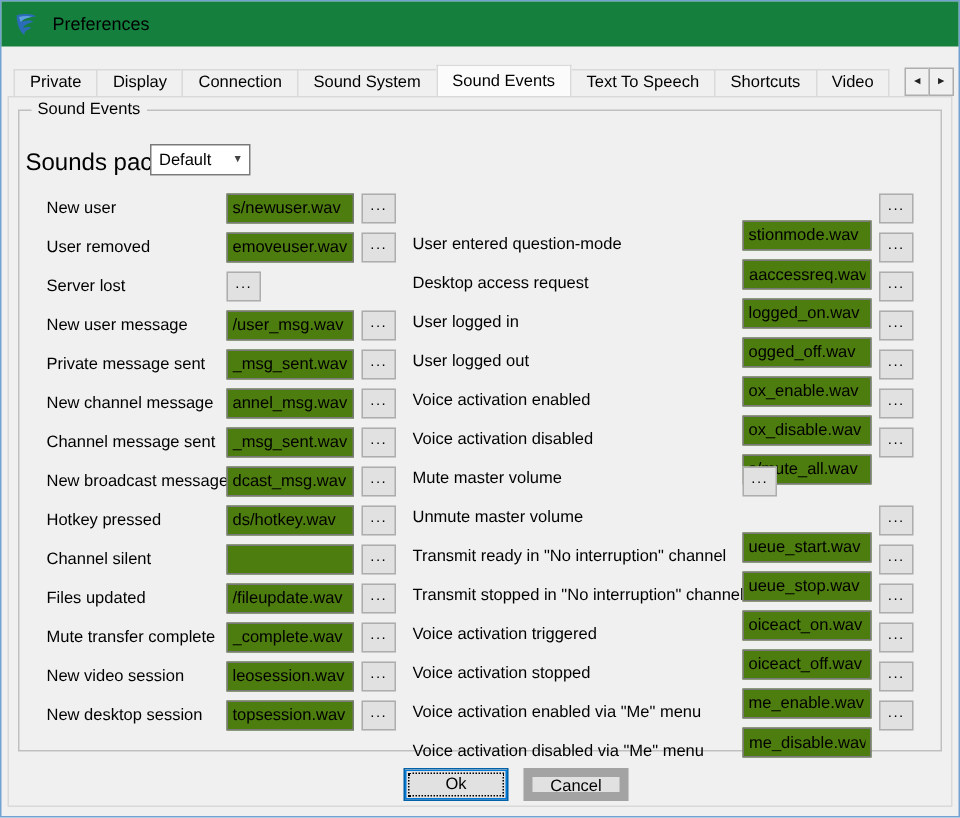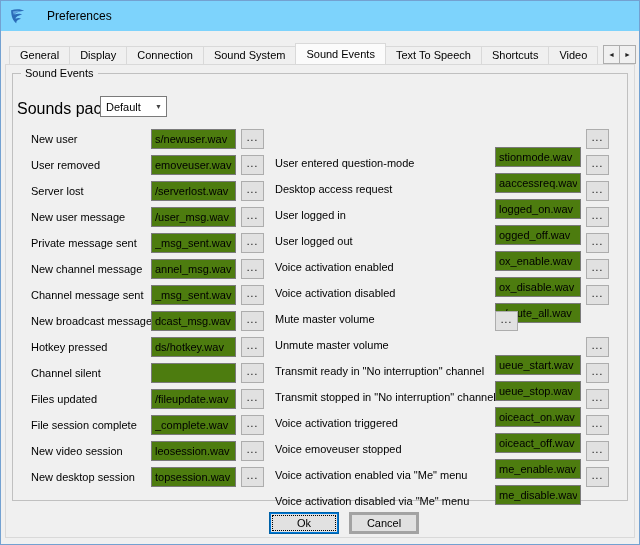--- a/index.html
+++ b/index.html
@@ -6,22 +6,22 @@
   body {
     width:640px; height:545px; overflow:hidden;
     font-family:"Liberation Sans", sans-serif;
     background:#ffffff;
   }
   .window {
     position:absolute; left:0; top:0; width:640px; height:545px;
     box-sizing:border-box; border:1px solid #73a1d1; background:#f0f0f0;
   }
   .titlebar {
-    height:30px; background:#7dd3fc; display:flex; align-items:center;
-    padding:0 8px; gap:21px;
+    height:30px; background:#15803d; display:flex; align-items:center;
+    padding:0 8px; gap:9px;
   }
   .titlebar .app-icon { width:17px; height:17px; flex:0 0 auto; }
   .titlebar .title-text { font-size:12px; color:#000; }
 
   
   .tabbar {
     position:absolute; left:4px; right:34px; top:42px; height:21px;
     display:flex; align-items:flex-end; overflow:hidden; z-index:2;
     padding-left:4px; white-space:nowrap;
   }
@@ -83,21 +83,21 @@
   .col-right .ev-input { width:86px;margin-top:36px; }
   .browse-btn {
     box-sizing:border-box; width:23px; height:20px; padding:0 0 3px 0;
     border:1px solid #adadad; background:#e1e1e1;
     font:10px/1 "Liberation Sans", sans-serif; letter-spacing:1px;
   }
 
   
   .btn {
     position:absolute; top:511px; width:70px; height:22px;
-    box-sizing:border-box; background:#e1e1e1; border:3px solid #a3a3a3;
+    box-sizing:border-box; background:#e1e1e1; border:6px solid #a3a3a3;
     font:11px "Liberation Sans", sans-serif; color:#000; padding:0;
   }
   .btn-ok {
     left:268px; border:1px solid #0062a8;
     box-shadow:inset 0 0 0 1px #0078d7;
     outline:1px dotted #000; outline-offset:-4px;
   }
   .btn-cancel { left:348px; }
 </style>
 </head>
@@ -108,21 +108,21 @@
   <div class="titlebar">
     <svg class="app-icon" viewBox="0 0 16 16">
       <path d="M2 2 C6 0.8 12 0.8 14.2 2.8 C10 3 6.4 4 5.2 6 C8.2 5 11.4 5.1 12.4 6.2 C9.2 7 6.4 8.2 6.2 10 C8.2 9.1 10.4 9.2 11.2 10.2 C8.4 11.2 6.4 12.4 7 14.4 C4 12.4 2 8 2 2 Z" fill="#2b6cb8"></path>
       <path d="M3.4 3.2 C6 2.4 9.6 2.3 11.6 3.1 C8.4 3.6 5.6 4.6 4.6 6.4 Z" fill="#5ea0dd"></path>
     </svg>
     <span class="title-text">Preferences</span>
   </div>
 
   <div class="tabbar">
 
-      <div class="tab" data-active="false">General</div>
+      <div class="tab" data-active="false">Private</div>
 
       <div class="tab" data-active="false">Display</div>
 
       <div class="tab" data-active="false">Connection</div>
 
       <div class="tab" data-active="false">Sound System</div>
 
       <div class="tab" data-active="true">Sound Events</div>
 
       <div class="tab" data-active="false">Text To Speech</div>
@@ -157,21 +157,20 @@
           </div>
 
           <div class="event-row">
             <span class="ev-label">User removed</span>
             <input class="ev-input" type="text" value="emoveuser.wav" style="">
             <button class="browse-btn">...</button>
           </div>
 
           <div class="event-row">
             <span class="ev-label">Server lost</span>
-            <input class="ev-input" type="text" value="/serverlost.wav" style="">
             <button class="browse-btn">...</button>
           </div>
 
           <div class="event-row">
             <span class="ev-label">New user message</span>
             <input class="ev-input" type="text" value="/user_msg.wav" style="">
             <button class="browse-btn">...</button>
           </div>
 
           <div class="event-row">
@@ -210,21 +209,21 @@
             <button class="browse-btn">...</button>
           </div>
 
           <div class="event-row">
             <span class="ev-label">Files updated</span>
             <input class="ev-input" type="text" value="/fileupdate.wav" style="">
             <button class="browse-btn">...</button>
           </div>
 
           <div class="event-row">
-            <span class="ev-label">File session complete</span>
+            <span class="ev-label">Mute transfer complete</span>
             <input class="ev-input" type="text" value="_complete.wav" style="">
             <button class="browse-btn">...</button>
           </div>
 
           <div class="event-row">
             <span class="ev-label">New video session</span>
             <input class="ev-input" type="text" value="leosession.wav" style="">
             <button class="browse-btn">...</button>
           </div>
 
@@ -296,21 +295,21 @@
             <button class="browse-btn">...</button>
           </div>
 
           <div class="event-row">
             <span class="ev-label">Voice activation triggered</span>
             <input class="ev-input" type="text" value="oiceact_on.wav" style="">
             <button class="browse-btn">...</button>
           </div>
 
           <div class="event-row">
-            <span class="ev-label">Voice emoveuser stopped</span>
+            <span class="ev-label">Voice activation stopped</span>
             <input class="ev-input" type="text" value="oiceact_off.wav" style="">
             <button class="browse-btn">...</button>
           </div>
 
           <div class="event-row">
             <span class="ev-label">Voice activation enabled via "Me" menu</span>
             <input class="ev-input" type="text" value="me_enable.wav" style="">
             <button class="browse-btn">...</button>
           </div>
 

